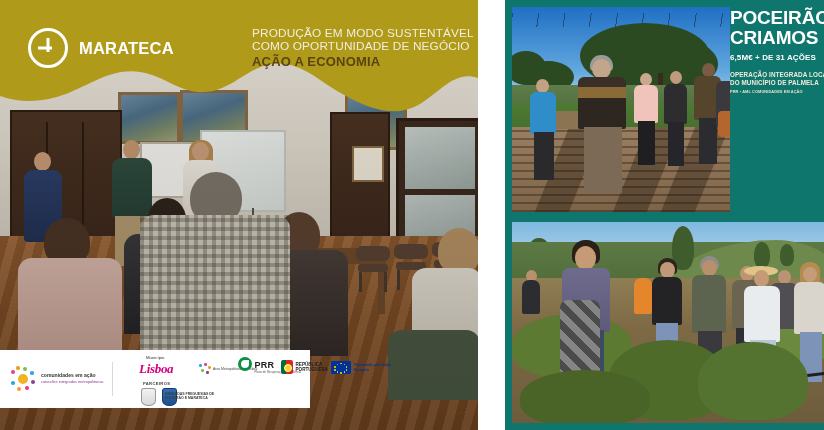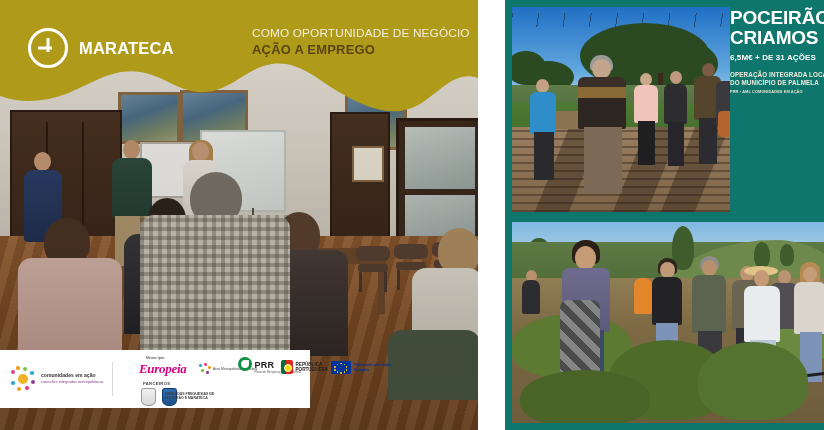--- a/index.html
+++ b/index.html
@@ -329,22 +329,23 @@
     </div>
 
     <div class="brand">
       <div class="plus-circle"></div>
       <div class="brand-txt">
         <div>MARATECA</div>
       </div>
     </div>
 
     <div class="headline">
+      <span class="l">PRODUÇÃO EM MODO SUSTENTÁVEL</span>
       <span class="l">COMO OPORTUNIDADE DE NEGÓCIO</span>
-      <span class="strong">AÇÃO A EMPREGO</span>
+      <span class="strong">AÇÃO A ECONOMIA</span>
     </div>
 
     <div class="logo-strip">
       <div class="ls-a">
         <div class="cea-mark">
           <i class="cea-core"></i>
           <i style="left:1px;top:4px;width:4px;height:4px;background:#e8408a;"></i>
           <i style="left:6px;top:0px;width:3.5px;height:3.5px;background:#f59c1a;"></i>
           <i style="left:13px;top:1px;width:4px;height:4px;background:#7fc241;"></i>
           <i style="left:20px;top:5px;width:3.5px;height:3.5px;background:#2ba9e0;"></i>
@@ -361,21 +362,21 @@
       <div class="ls-div"></div>
       <div class="ls-b">
         <span class="parceiros">PARCEIROS</span>
         <div class="shields">
           <div class="shield sh1"></div>
           <div class="shield sh2"></div>
         </div>
         <span class="uf-txt">UNIÃO DAS FREGUESIAS DE POCEIRÃO E MARATECA</span>
         <div class="palmela">
           <span class="mun">Município</span>
-          <span class="nm">Europeia</span>
+          <span class="nm">Lisboa</span>
         </div>
         <div class="ams">
           <div class="ams-dots">
             <i style="left:0;top:1px;background:#2ba9e0;"></i>
               <i style="left:5px;top:0;background:#e8408a;"></i>
             <i style="left:9px;top:3px;background:#f59c1a;"></i>
               <i style="left:2px;top:6px;background:#7fc241;"></i>
             <i style="left:7px;top:8px;background:#8a3f8f;"></i>
           </div>
           <span class="ams-txt">Área Metropolitana de Lisboa</span>

